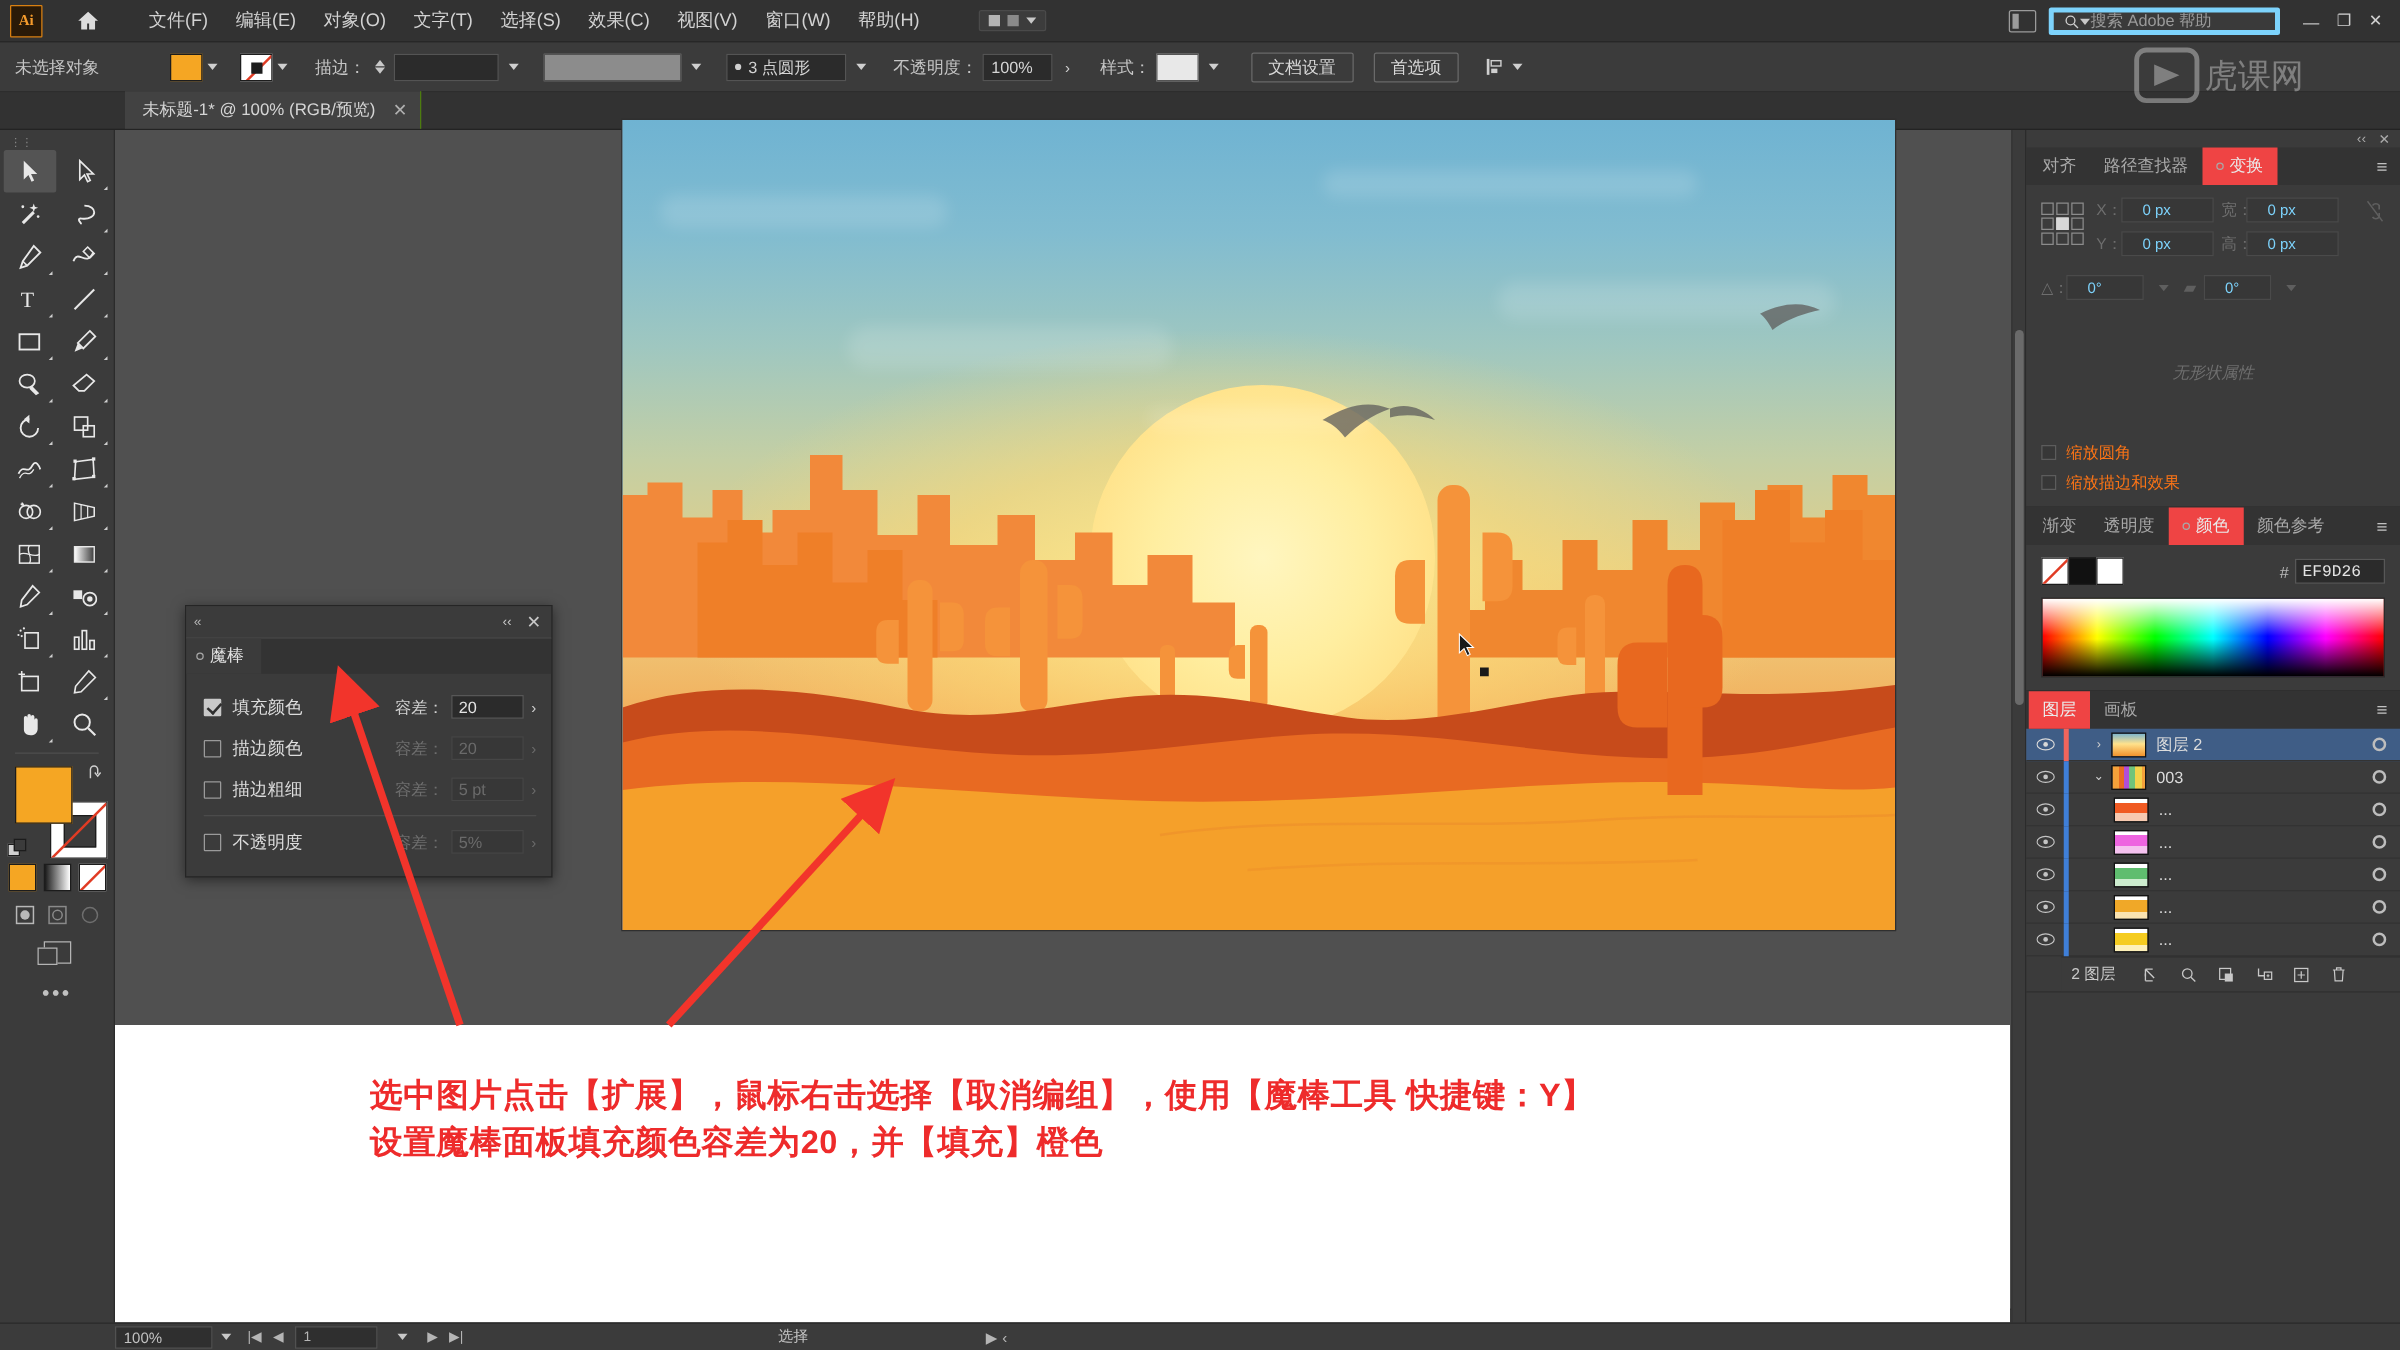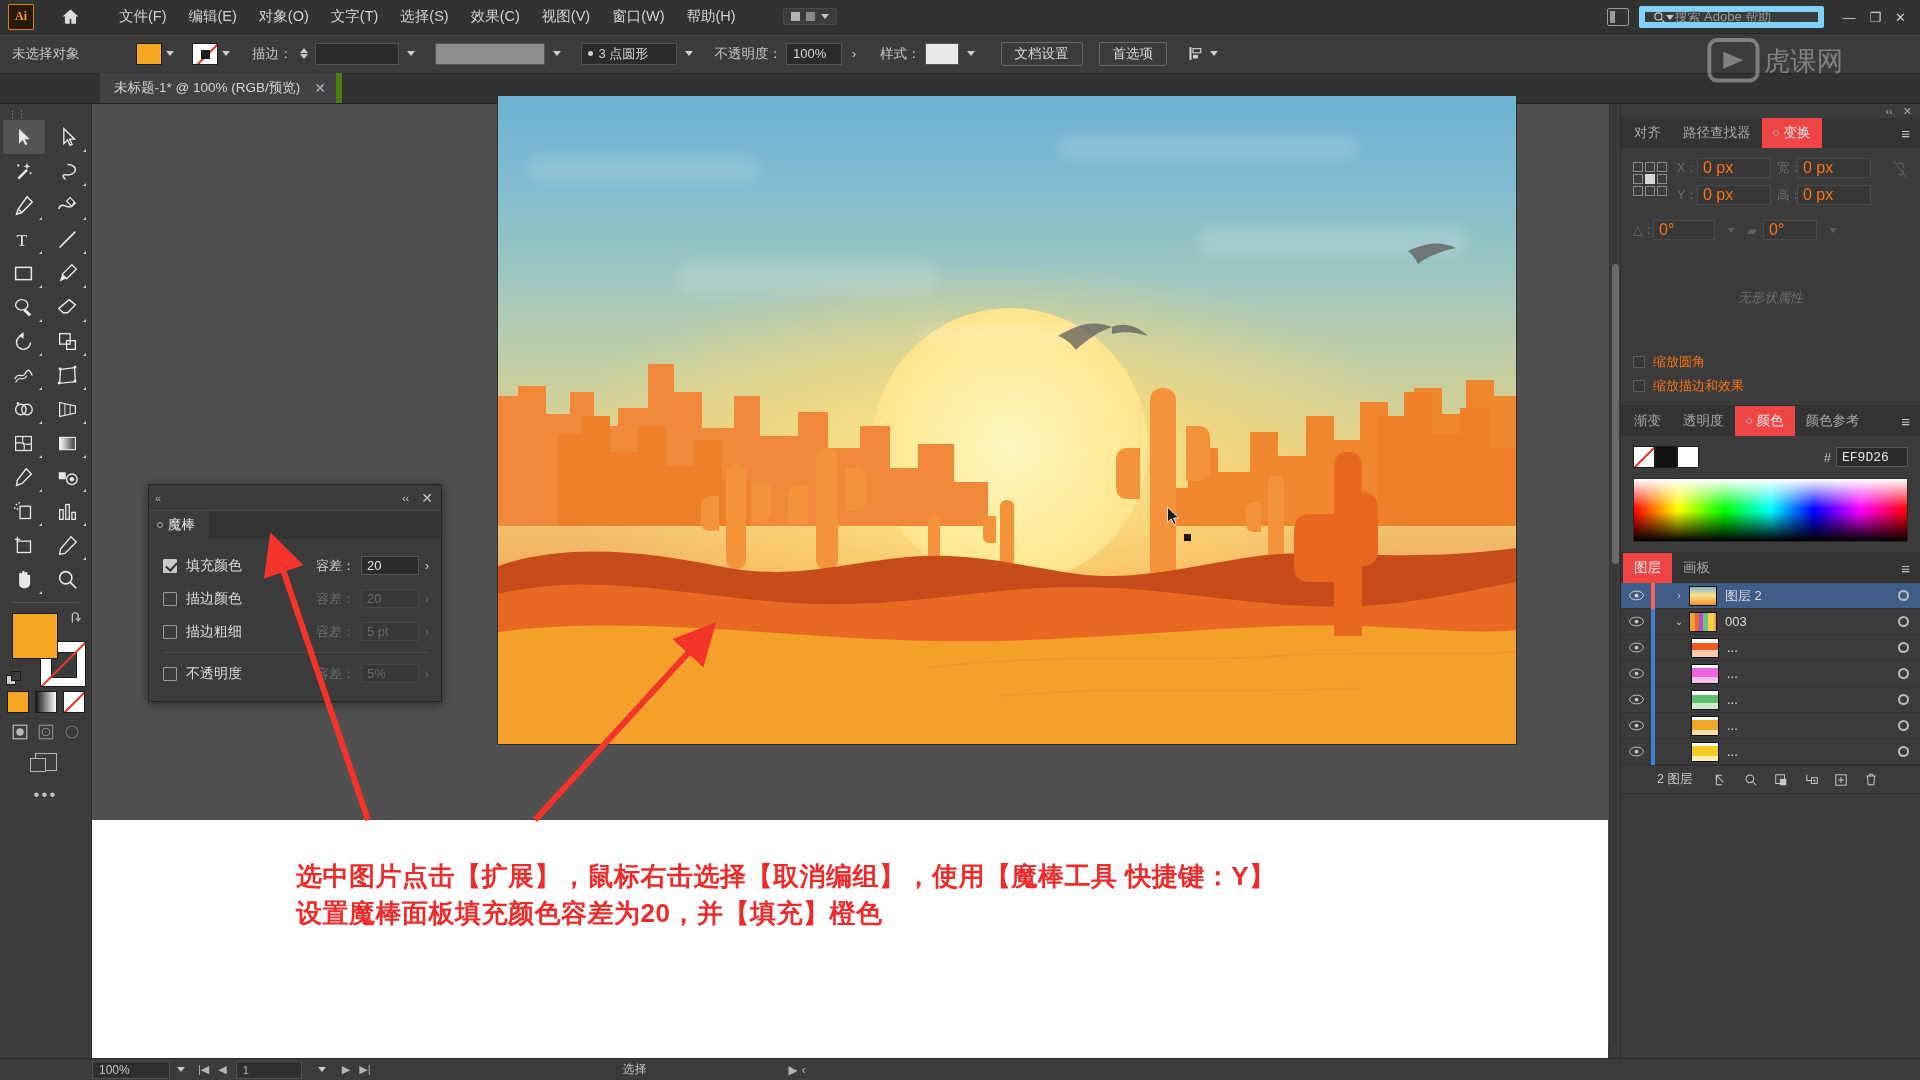--- a/index.html
+++ b/index.html
@@ -39,21 +39,21 @@
   .ws-sq2 { width:9px;height:9px;background:#8a8a8a; display:inline-block;}
   .caret { width:0;height:0;border-left:4px solid transparent;border-right:4px solid transparent;border-top:5px solid #c8c8c8; }
 
   .mb-right { position:absolute; right:0; top:0; height:34px; display:flex; align-items:center; }
   .panel-toggle-icon {
     width:22px;height:18px;border:1px solid #9b9b9b;border-radius:2px; position:relative; margin-right:10px;
   }
   .panel-toggle-icon:after{content:"";position:absolute;left:2px;top:2px;width:5px;bottom:2px;background:#9b9b9b;}
   .searchbox {
     display:flex; align-items:center; gap:0; background:#3a3a3a;
-    border:6px solid #7dd3fc; border-radius:2px; height:22px; padding:0 8px; min-width:185px;
+    border:4px solid #7dd3fc; border-radius:2px; height:22px; padding:0 8px; min-width:185px;
   }
   .searchbox .ph { font-size:13px; color:#9a9a9a; }
   .winbtns { display:flex; align-items:center; gap:14px; margin:0 14px 0 18px; color:#cfcfcf; font-size:13px; }
 
   
   .ctrlbar {
     position:absolute; left:0; top:34px; width:1920px; height:40px;
     background:#3b3b3b; border-bottom:1px solid #2a2a2a;
     display:flex; align-items:center; padding-left:12px; gap:4px;
   }
@@ -96,21 +96,21 @@
   .sep-dot { width:5px;height:5px;border-radius:50%;background:#d0d0d0; }
   .ctrl-group{display:flex;align-items:center;}
 
   
   .tabbar {
     position:absolute; left:0; top:74px; width:1920px; height:30px;
     background:#323232; border-bottom:1px solid #232323; display:flex; align-items:flex-end;
   }
   .doctab {
     margin-left:100px; height:30px; background:#424242; display:flex; align-items:center;
-    padding:0 10px 0 14px; gap:14px; font-size:13.5px; color:#d5d5d5; border-right:6px solid #4d7c0f;
+    padding:0 10px 0 14px; gap:14px; font-size:13.5px; color:#d5d5d5; border-right:1px solid #4d7c0f;
   }
   .doctab .x { font-size:14px; color:#b0b0b0; }
 
   
   .toolbar {
     position:absolute; left:0; top:104px; width:92px; bottom:0; background:#3b3b3b;
     border-right:1px solid #2b2b2b; padding-top:4px;
   }
   .tb-grip { height:12px; display:flex; align-items:center; justify-content:flex-start; padding-left:8px; color:#888; font-size:9px;}
   .tgrid { display:grid; grid-template-columns:42px 42px; justify-content:center; gap:0px 2px; }
@@ -244,22 +244,22 @@
 
   
   .tf-grid { display:flex; gap:10px; align-items:flex-start; }
   .refpoint { width:34px;height:34px; display:grid; grid-template-columns:repeat(3,1fr); grid-template-rows:repeat(3,1fr); gap:2px; margin-top:4px;}
   .refpoint span{ border:1px solid #8c8c8c; }
   .refpoint span.on{ background:#d8d8d8; border-color:#d8d8d8;}
   .tf-fields { flex:1; }
   .tf-row { display:flex; align-items:center; gap:6px; margin-bottom:7px;}
   .tf-lab { width:14px; font-size:12.5px; color:#6e6e6e; text-align:right;}
   .tf-in {
-    width:74px;height:20px;background:#373737;border:1px solid #4a4a4a;color:#f97316;
-    font-size:16px;display:flex;align-items:center;padding:0 5px;
+    width:74px;height:20px;background:#373737;border:1px solid #4a4a4a;color:#7dd3fc;
+    font-size:12px;display:flex;align-items:center;padding:0 16px;
   }
   .link-ico { color:#5f5f5f; margin-left:4px; font-size:17px; }
   .tf-noprop { text-align:center; color:#6e6e6e; font-size:13px; padding:42px 0 40px;font-style:italic; }
   .tf-cbrow{display:flex;align-items:center;gap:8px;margin-top:6px;}
   .cbx-dim{width:12px;height:12px;border:1px solid #5c5c5c;background:#373737;}
   .tf-cbl{font-size:13px;color:#f97316;text-align:center;}
 
   
   .cp-row { display:flex; align-items:center; gap:8px; }
   .cp-sw-none{width:22px;height:22px;background:#fff;border:1px solid #1c1c1c;position:relative;overflow:hidden;}

